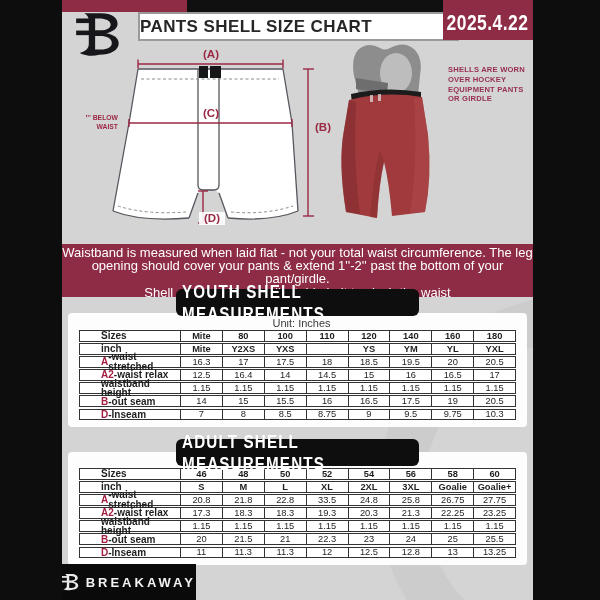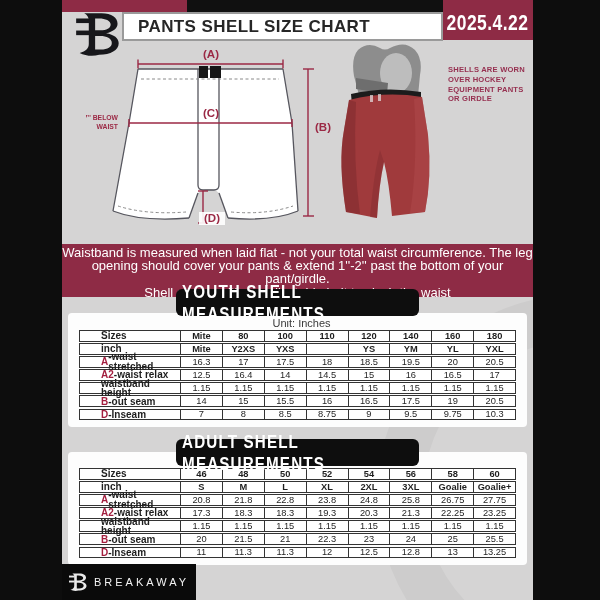--- a/index.html
+++ b/index.html
@@ -12,23 +12,23 @@
   .panel{position:absolute;left:62px;top:0;width:471px;height:600px;
          background:var(--panel);overflow:hidden;}
   .abs{position:absolute;}
   
   .wm{left:315px;top:295px;width:400px;height:400px;border-radius:50%;
       border:46px solid #cdcccc;z-index:0;}
   
   .top-strip{left:0;top:0;width:471px;height:12px;background:#101010;z-index:2;}
   .top-strip-maroon{left:0;top:0;width:125px;height:12px;background:var(--maroon);}
   .logo-head{left:11px;top:11px;width:50px;height:46px;color:#17171b;z-index:3;}
-  .title-box{left:60px;top:12px;width:321px;height:29px;background:#fff;
+  .title-box{left:76px;top:12px;width:321px;height:29px;background:#fff;
              border:2px solid #9a9a9a;display:flex;align-items:center;
-             padding-left:14px;z-index:3;}
+             padding-left:0;z-index:3;}
   .title-box span{font-size:17px;font-weight:bold;color:#262626;letter-spacing:.4px;}
   .date-box{left:381px;top:0;width:90px;height:40px;background:var(--maroon);
             display:flex;align-items:center;justify-content:center;z-index:3;}
   .date-box span{color:#fff;font-weight:bold;font-size:19px;letter-spacing:.5px;
             display:inline-block;transform:scale(.92,1.15);margin-top:5px;}
   
   .diagram{left:24px;top:46px;width:258px;height:196px;z-index:2;}
   .photo{left:268px;top:42px;width:115px;height:196px;z-index:2;}
   .photo-note{left:386px;top:65px;width:85px;font-size:7.6px;font-weight:bold;
               color:#963050;line-height:9.8px;white-space:pre-line;z-index:2;letter-spacing:.2px;}
@@ -56,21 +56,21 @@
   .t-label .pref{color:var(--accent);}
   .t-cell{flex:1;border-left:1.3px solid #333;display:flex;align-items:center;
          justify-content:center;font-size:9.3px;color:#1e1e1e;}
   .t-row.hdr .t-cell{font-weight:bold;}
   
   .foot-maroon{left:131px;top:557px;width:340px;height:43px;background:var(--maroon);
          color:#fff;font-size:10px;font-weight:bold;line-height:12.6px;
          padding:4px 0 0 10px;white-space:pre-line;z-index:2;}
   .foot-black{left:0;top:564px;width:134px;height:36px;background:#0a0a0a;
          display:flex;align-items:center;justify-content:center;gap:7px;z-index:3;}
-  .foot-black .brand{color:#f2f2f2;font-size:11px;font-weight:normal;letter-spacing:3px;}
+  .foot-black .brand{color:#f2f2f2;font-size:13px;font-weight:bold;letter-spacing:3px;}
   .logo-foot{width:18px;height:20px;color:#e9e9e9;}
   svg text{font-family:"Liberation Sans",sans-serif;}
 </style>
 </head>
 <body>
 
 <div class="panel">
   <div class="abs wm"></div>
 
   <div class="abs top-strip">
@@ -267,21 +267,21 @@
         <div class="t-cell">2XL</div>
         <div class="t-cell">3XL</div>
         <div class="t-cell">Goalie</div>
         <div class="t-cell">Goalie+</div>
       </div>
       <div class="t-row">
         <div class="t-label"><span class="pref">A</span>-waist stretched</div>
         <div class="t-cell">20.8</div>
         <div class="t-cell">21.8</div>
         <div class="t-cell">22.8</div>
-        <div class="t-cell">23.8</div>
+        <div class="t-cell">33.5</div>
         <div class="t-cell">24.8</div>
         <div class="t-cell">25.8</div>
         <div class="t-cell">26.75</div>
         <div class="t-cell">27.75</div>
       </div>
       <div class="t-row">
         <div class="t-label"><span class="pref">A2</span>-waist relax</div>
         <div class="t-cell">17.3</div>
         <div class="t-cell">18.3</div>
         <div class="t-cell">18.3</div>

